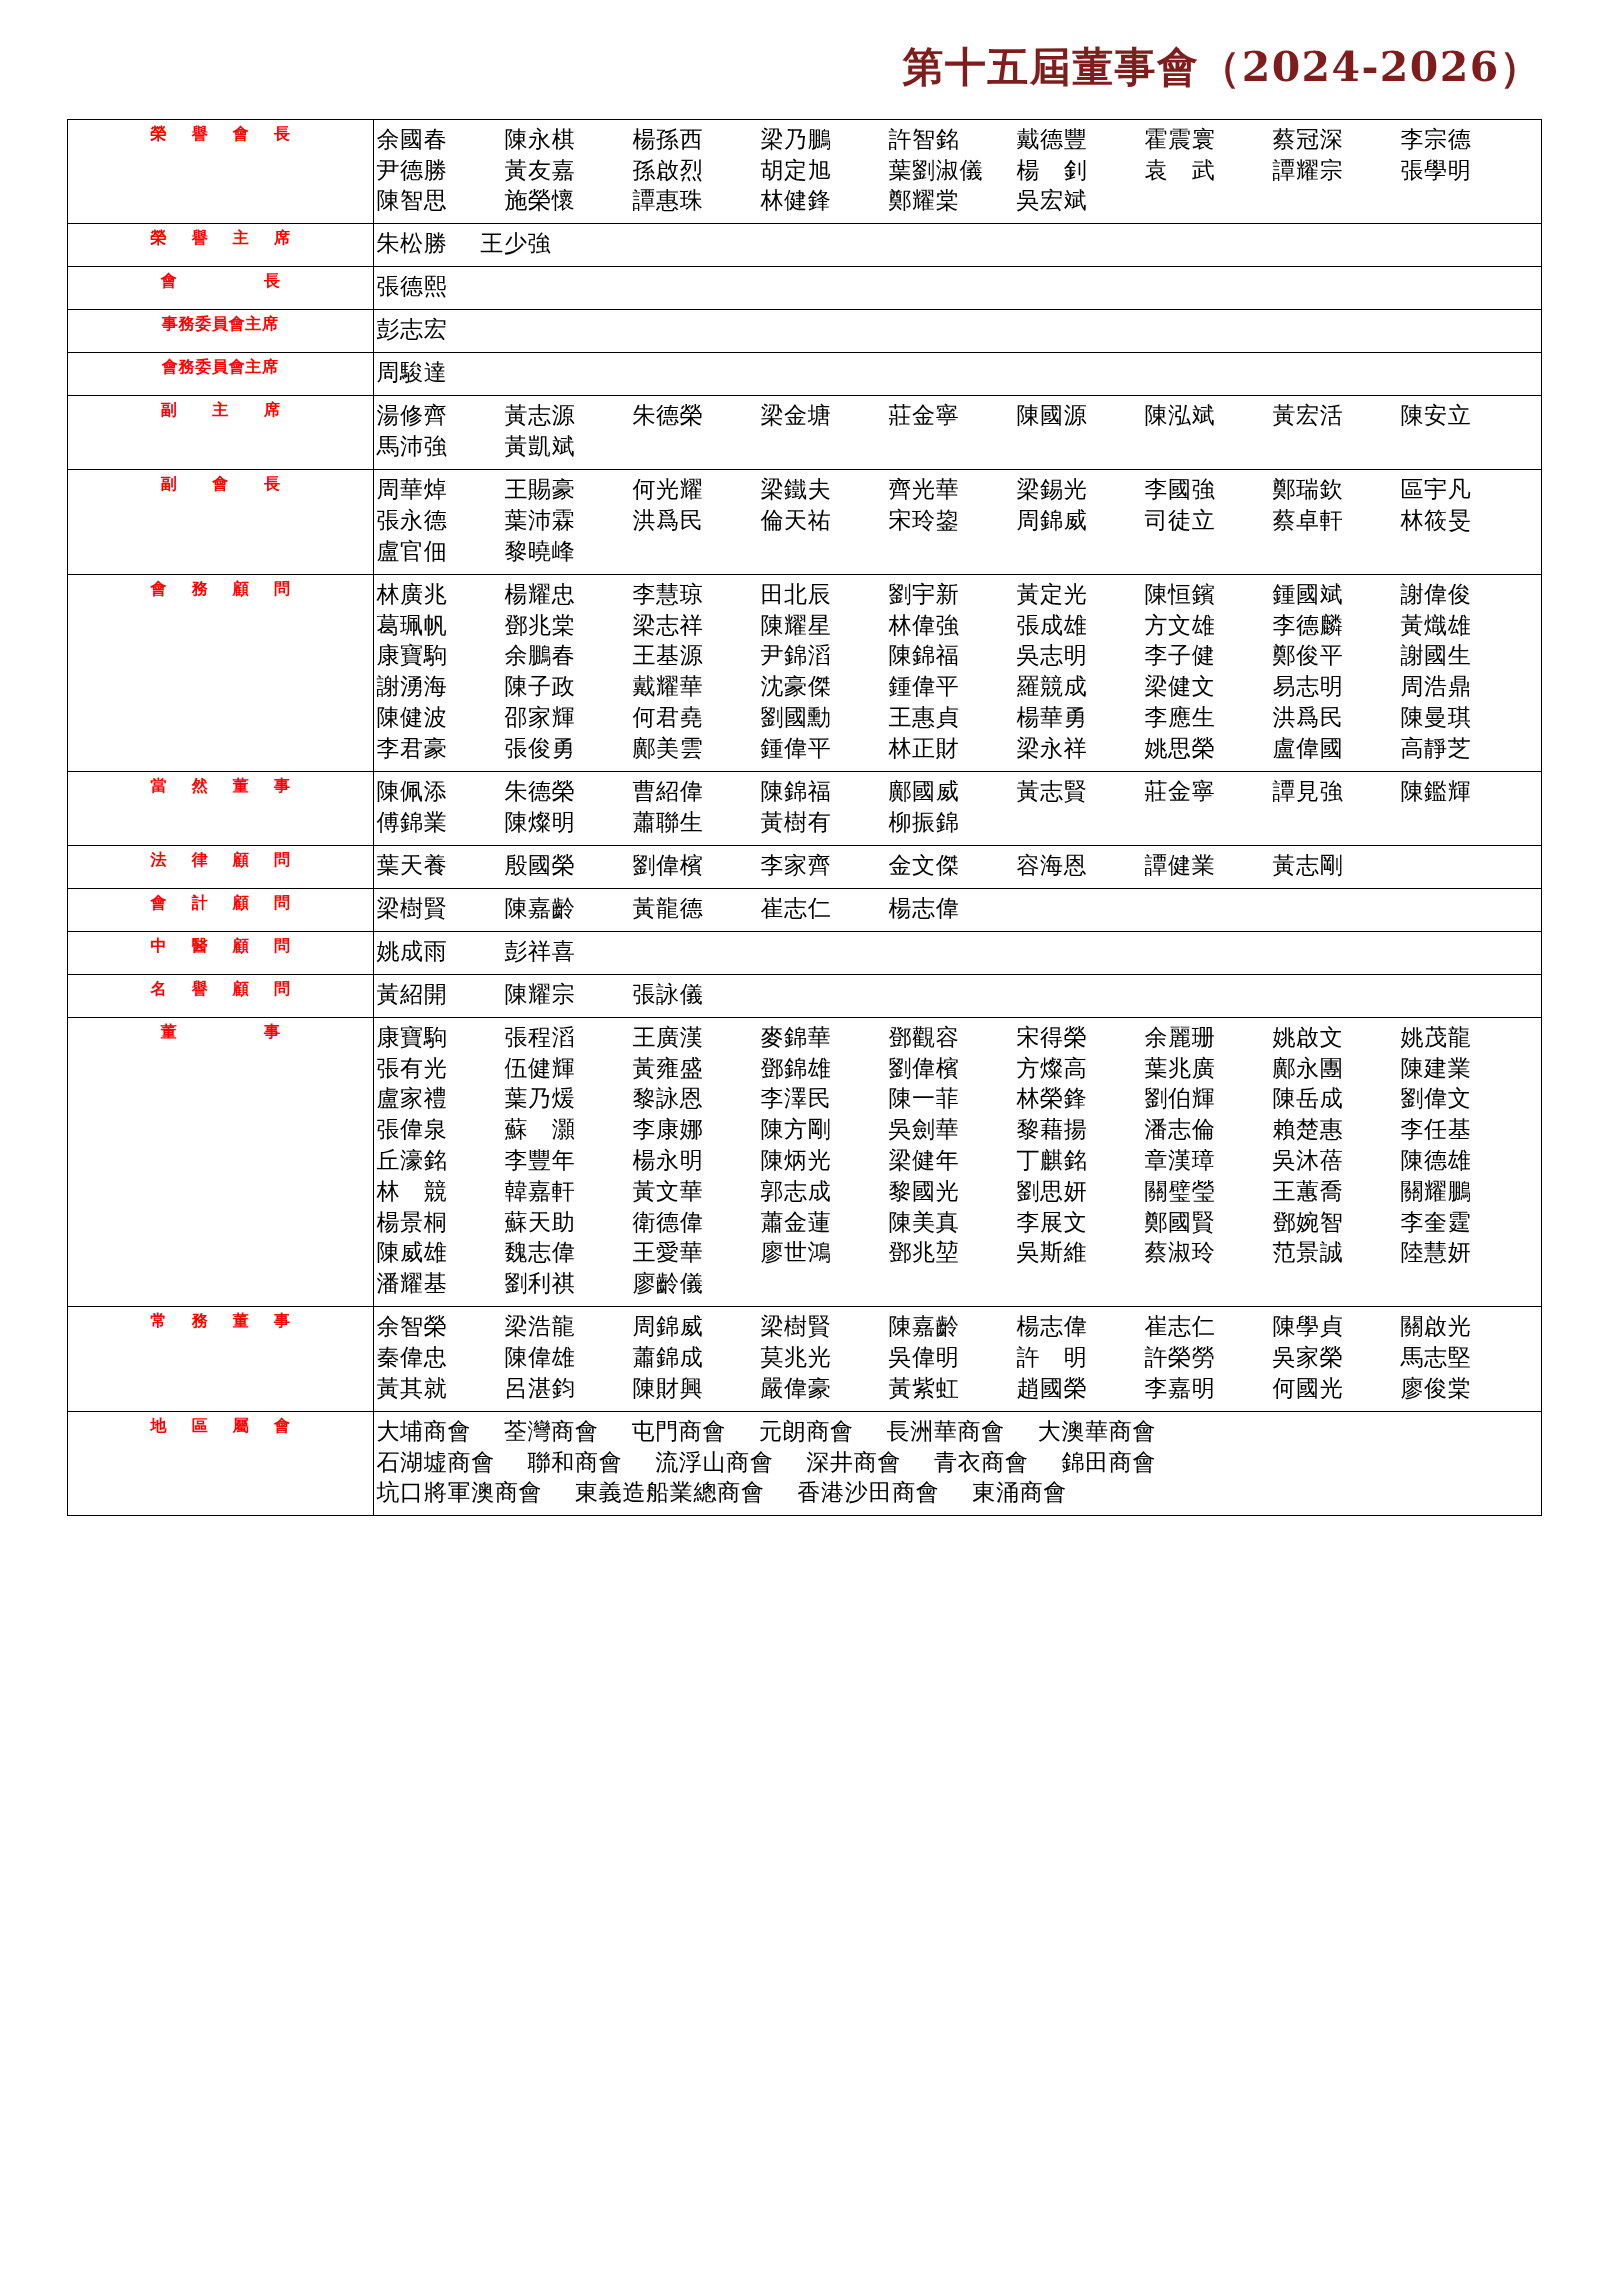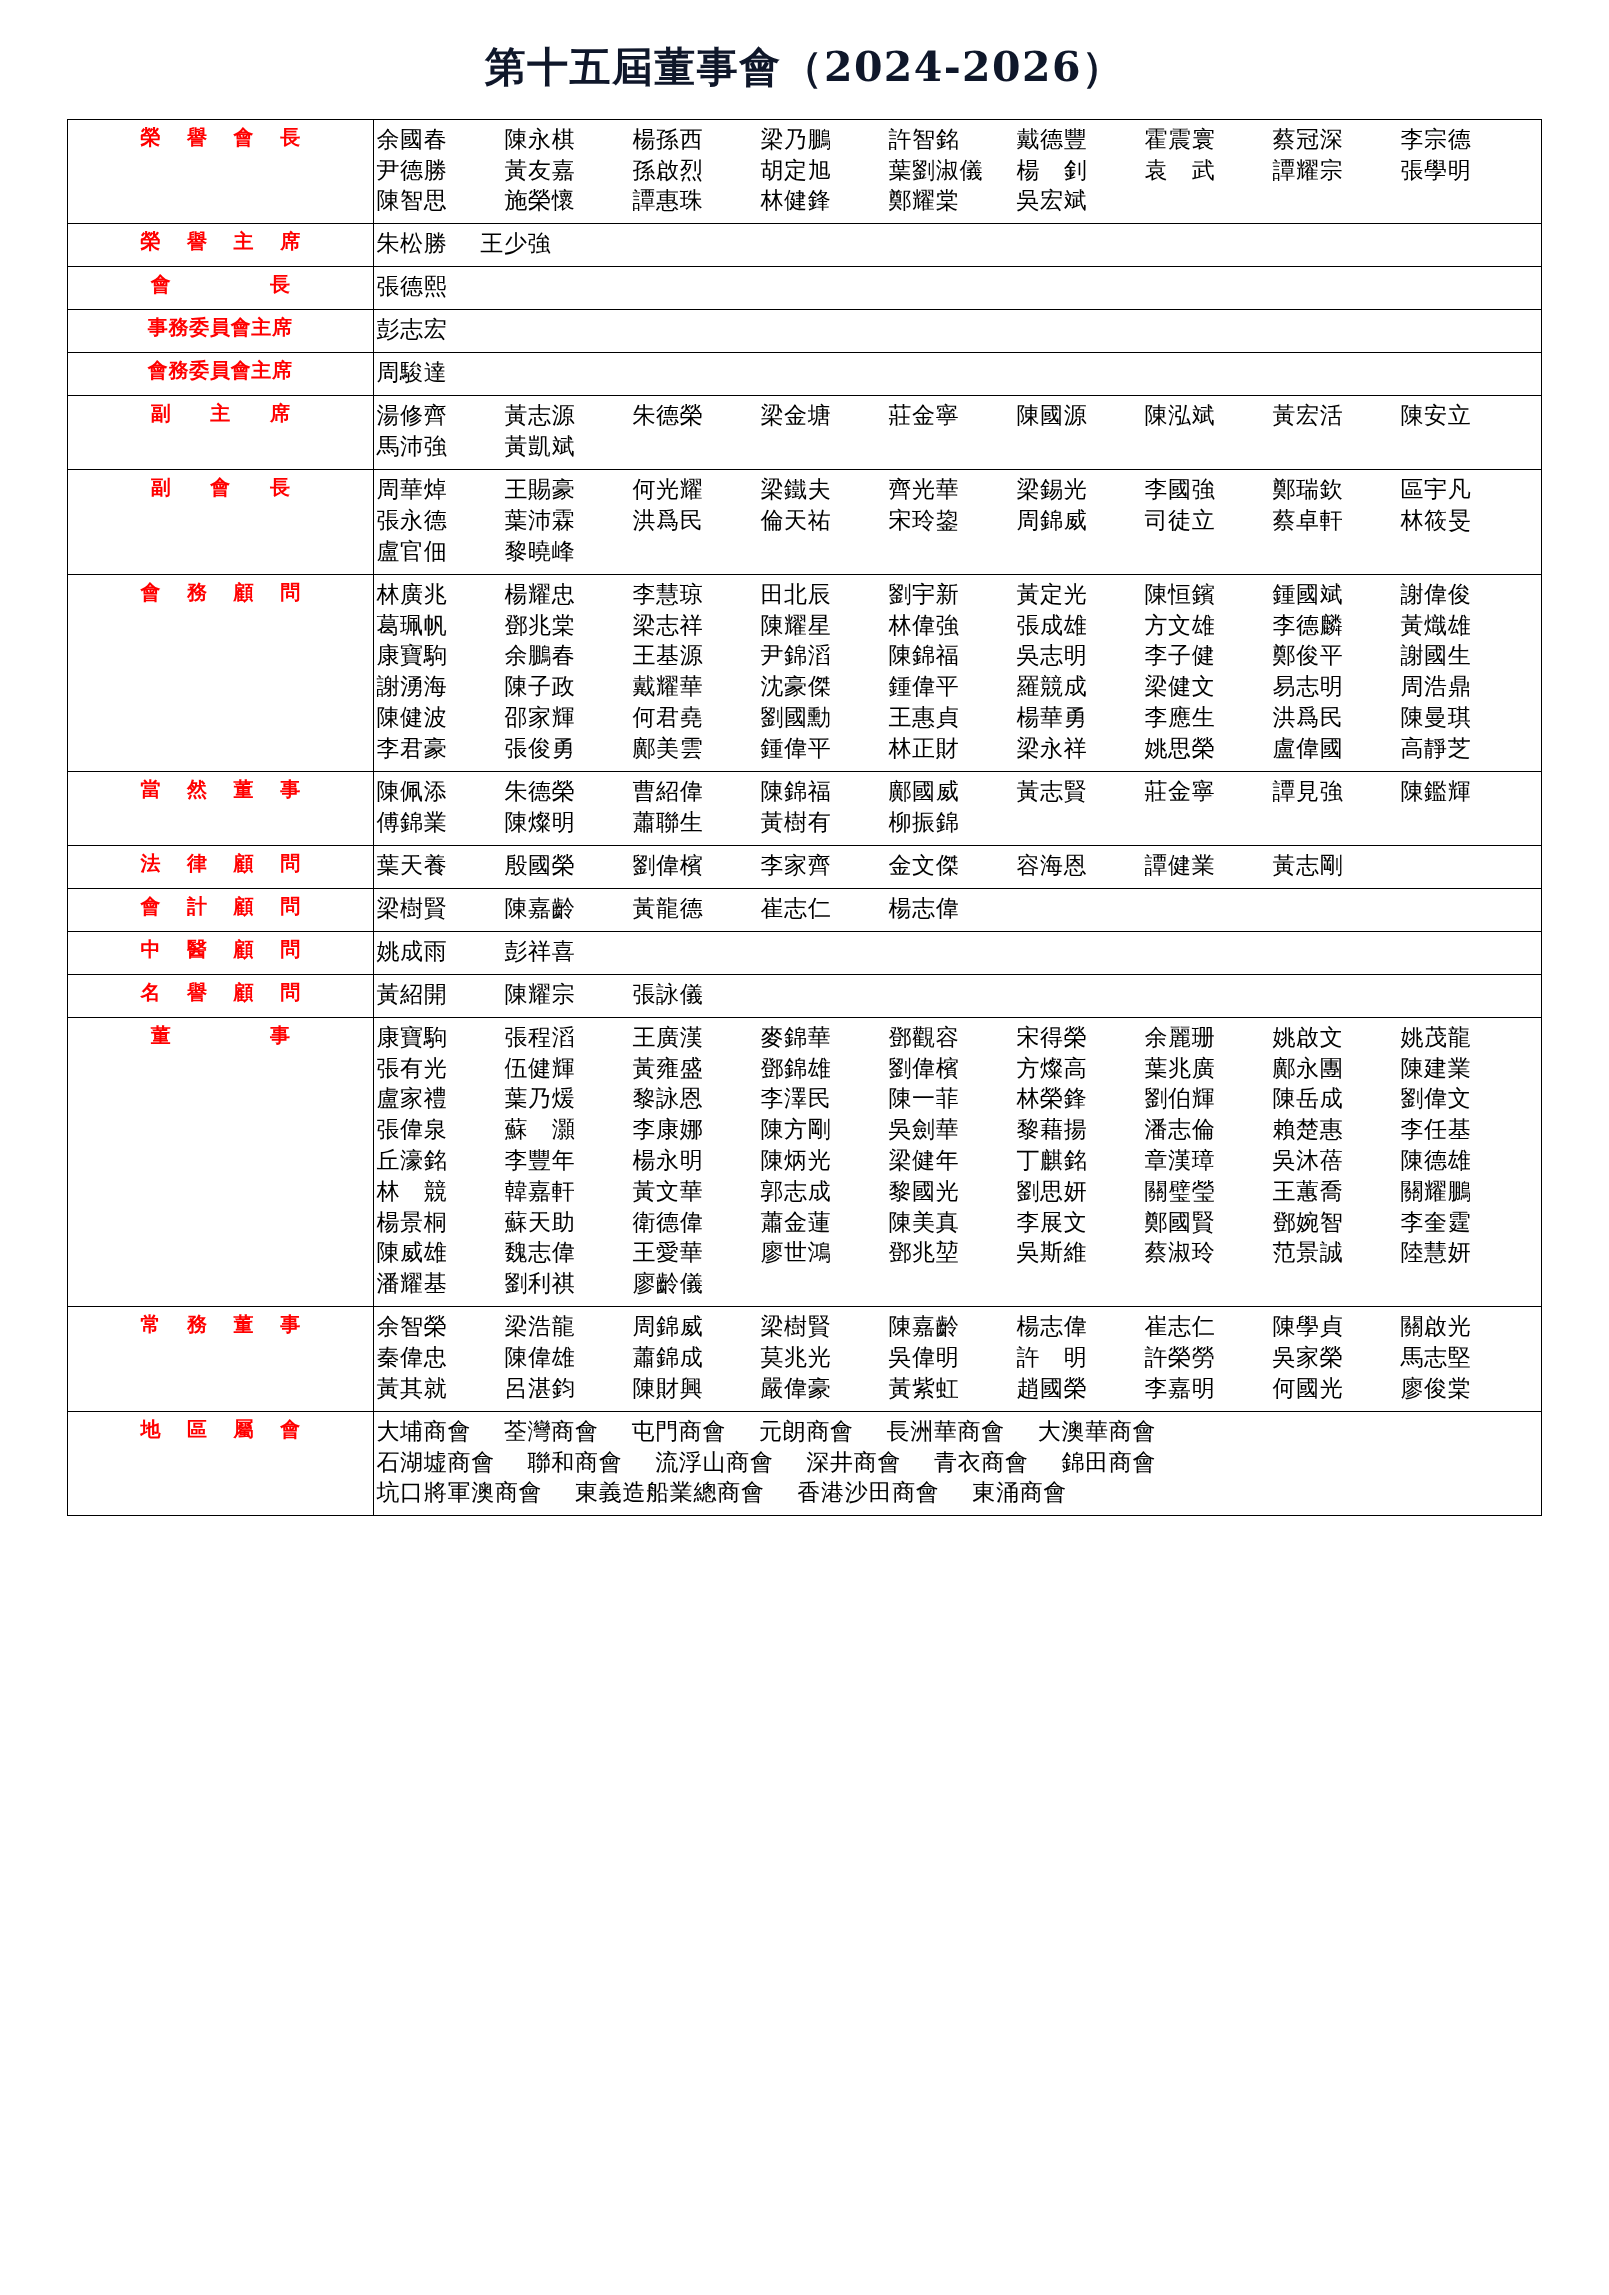--- a/index.html
+++ b/index.html
@@ -11,43 +11,43 @@
     width: 1609px;
     font-family: "DejaVu Serif", "Liberation Serif", serif;
     color: #000000;
   }
   .page {
     width: 1609px;
     box-sizing: border-box;
     padding: 27px 67px 42px 67px;
   }
   .doc-title {
-    text-align: center;
+    text-align: right;
     font-size: 41px;
     font-weight: bold;
     letter-spacing: 1.4px;
     margin: 12.6px 0 24px 0;
-    color: #0f172a;
+    color: #7f1d1d;
   }
   table.roster {
     width: 100%;
     border-collapse: collapse;
     table-layout: fixed;
   }
   table.roster td {
     border: 1.4px solid #000000;
     vertical-align: top;
     padding: 4.2px 2.8px 7px 2.8px;
   }
   td.label {
     width: 299px;
     text-align: center;
     color: #ff0000;
     font-weight: bold;
-    font-size: 20px;
+    font-size: 16px;
     letter-spacing: 0.7px;
     white-space: nowrap;
     padding-top: 7px;
   }
   td.names {
     padding-left: 9.8px;
   }
   .rowline {
     display: flex;
     flex-wrap: nowrap;

